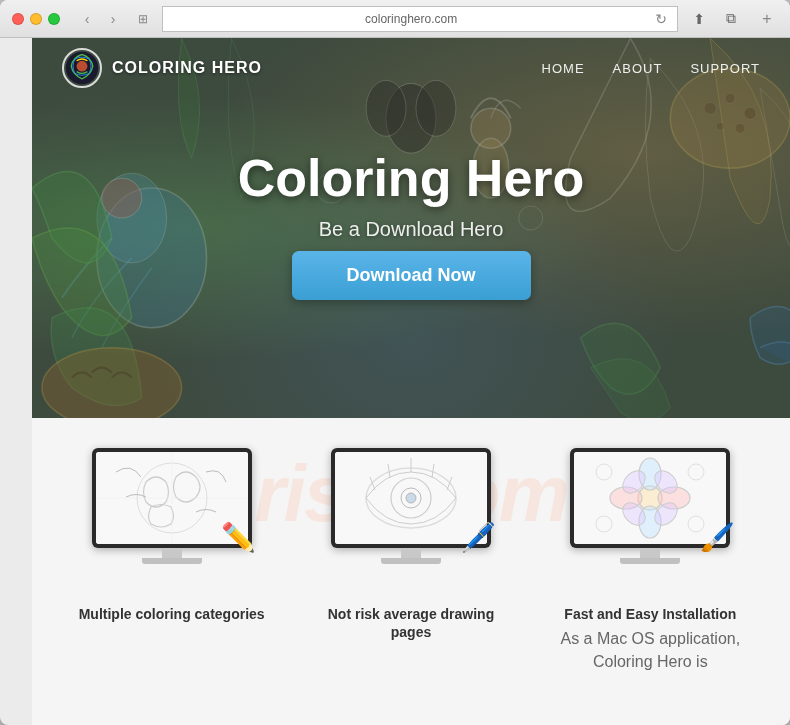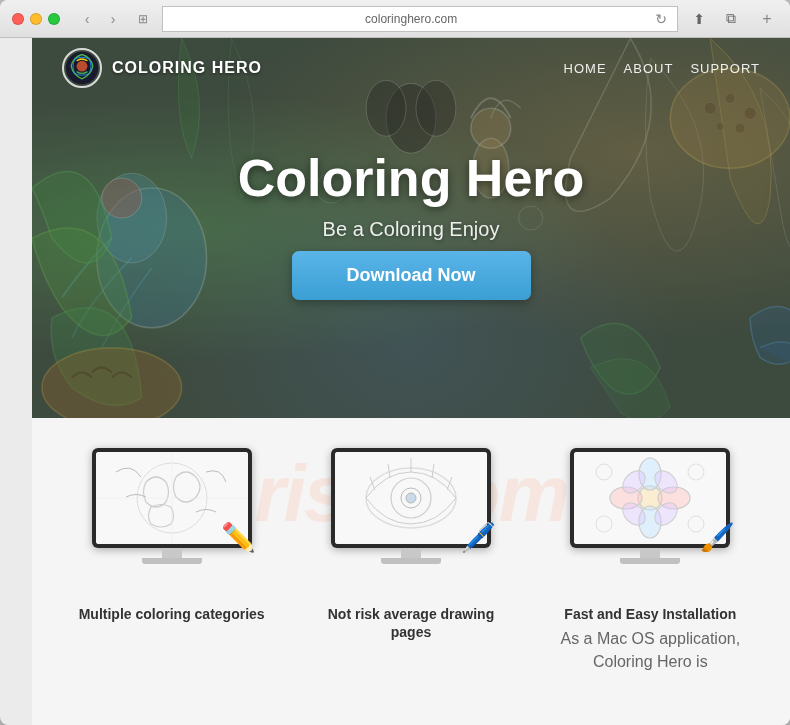--- a/index.html
+++ b/index.html
@@ -194,21 +194,21 @@
       color: white;
       font-size: 16px;
       font-weight: 700;
       letter-spacing: 1px;
       text-shadow: 0 1px 3px rgba(0,0,0,0.5);
     }
 
     .hero-nav-links {
       margin-left: auto;
       display: flex;
-      gap: 17px;
+      gap: 28px;
     }
 
     .nav-link {
       color: rgba(255,255,255,0.9);
       font-size: 13px;
       font-weight: 500;
       letter-spacing: 1px;
       text-transform: uppercase;
       text-decoration: none;
       cursor: pointer;
@@ -471,21 +471,21 @@
         </div>
         <div class="hero-nav-links">
           <a class="nav-link">HOME</a>
           <a class="nav-link">ABOUT</a>
           <a class="nav-link">SUPPORT</a>
         </div>
       </div>
 
       <div class="hero-content">
         <h1 class="hero-title">Coloring Hero</h1>
-        <p class="hero-subtitle">Be a Coloring Enjoy</p>
+        <p class="hero-subtitle">Be a Download Hero</p>
         <button class="download-btn">Download Now</button>
       </div>
     </div>
 
     <div class="features">
       <div class="watermark">risk.com</div>
 
       <div class="features-grid">
 
         <div class="feature-item">

